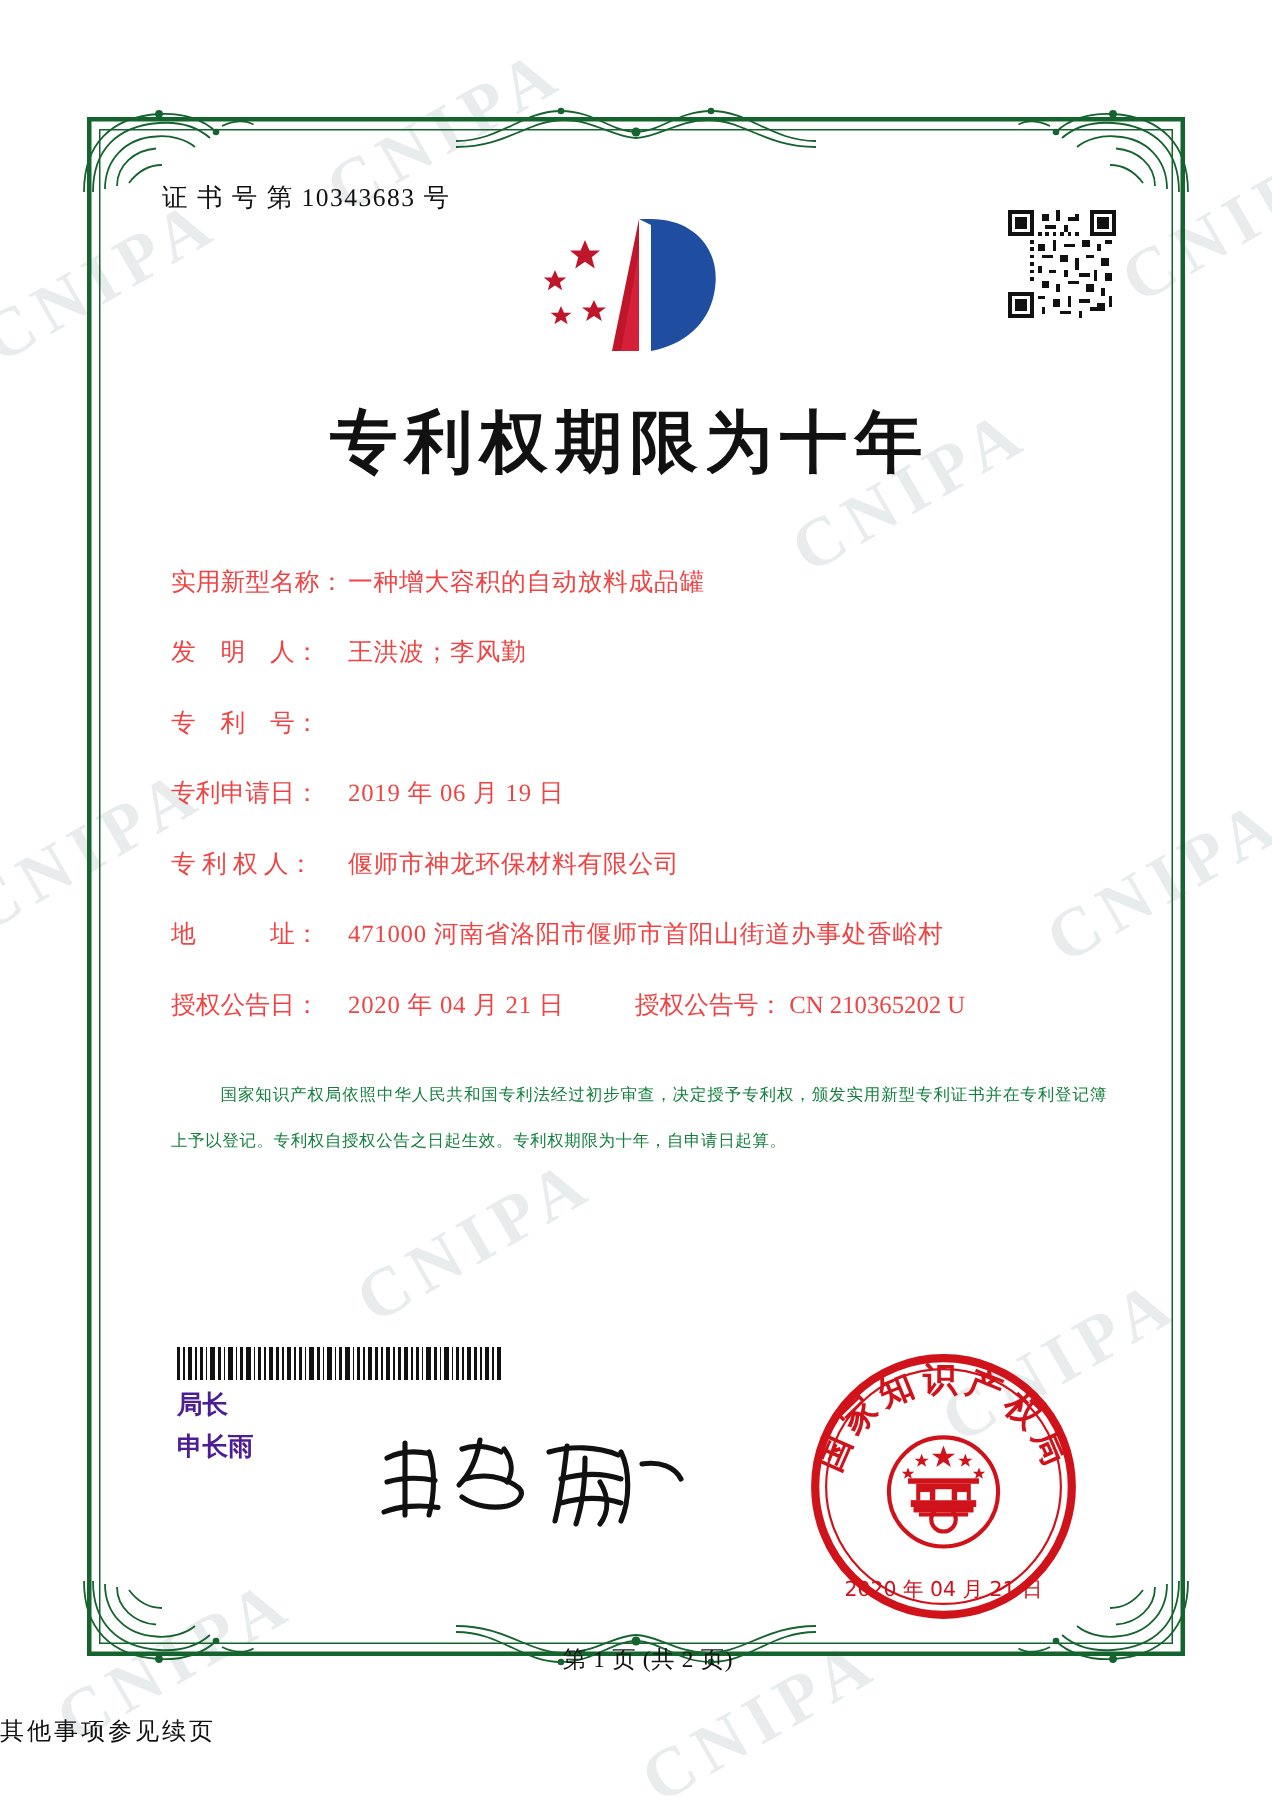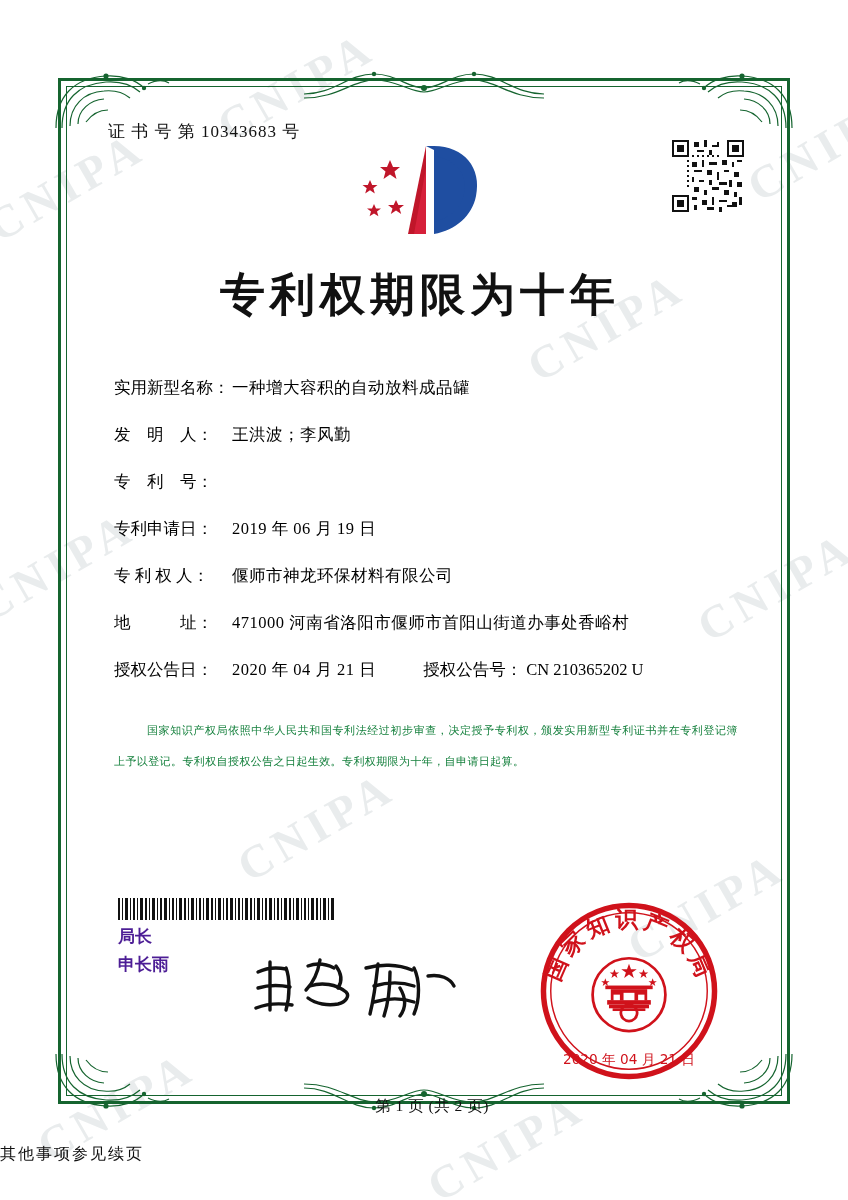--- a/index.html
+++ b/index.html
@@ -142,21 +142,21 @@
 
   .fields {
     margin-top: 52px;
     padding-left: 18px;
   }
   .field-row {
     display: flex;
     align-items: baseline;
     margin-bottom: 25px;
     font-size: 16.5px;
-    color: #000000;
+    color: #ef4444;
   }
   .field-label {
     width: 118px;
     flex: 0 0 118px;
     letter-spacing: 0px;
     white-space: nowrap;
   }
   .field-value {
     flex: 1;
     letter-spacing: 0.5px;

